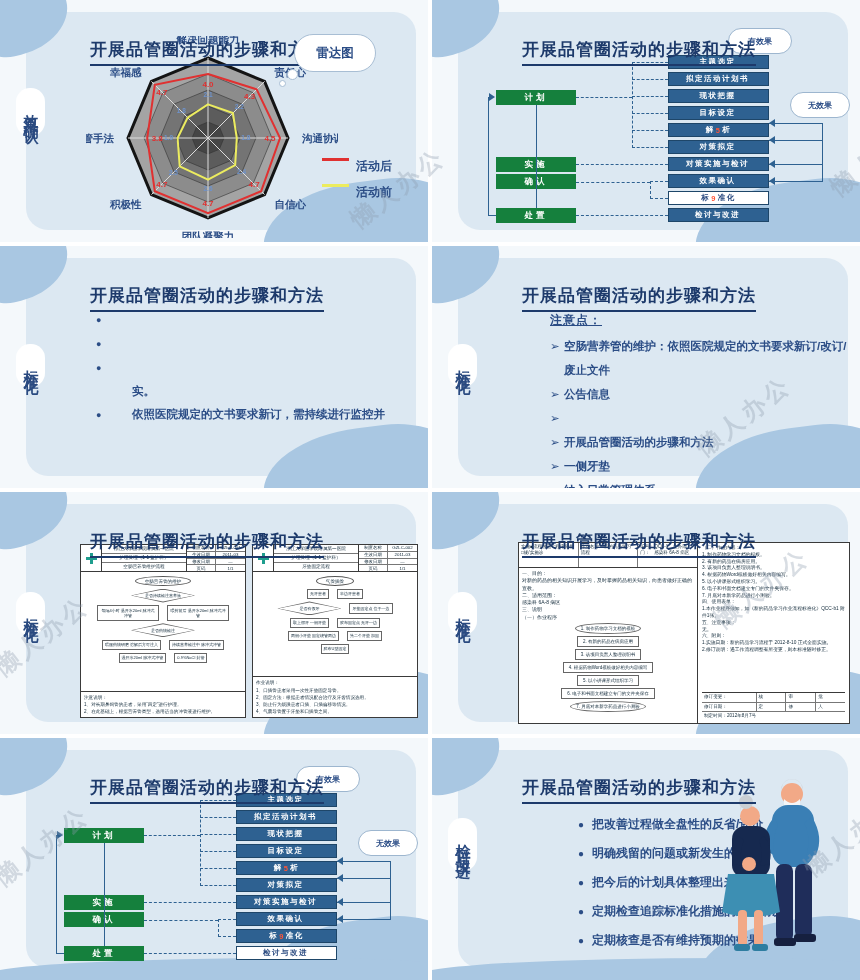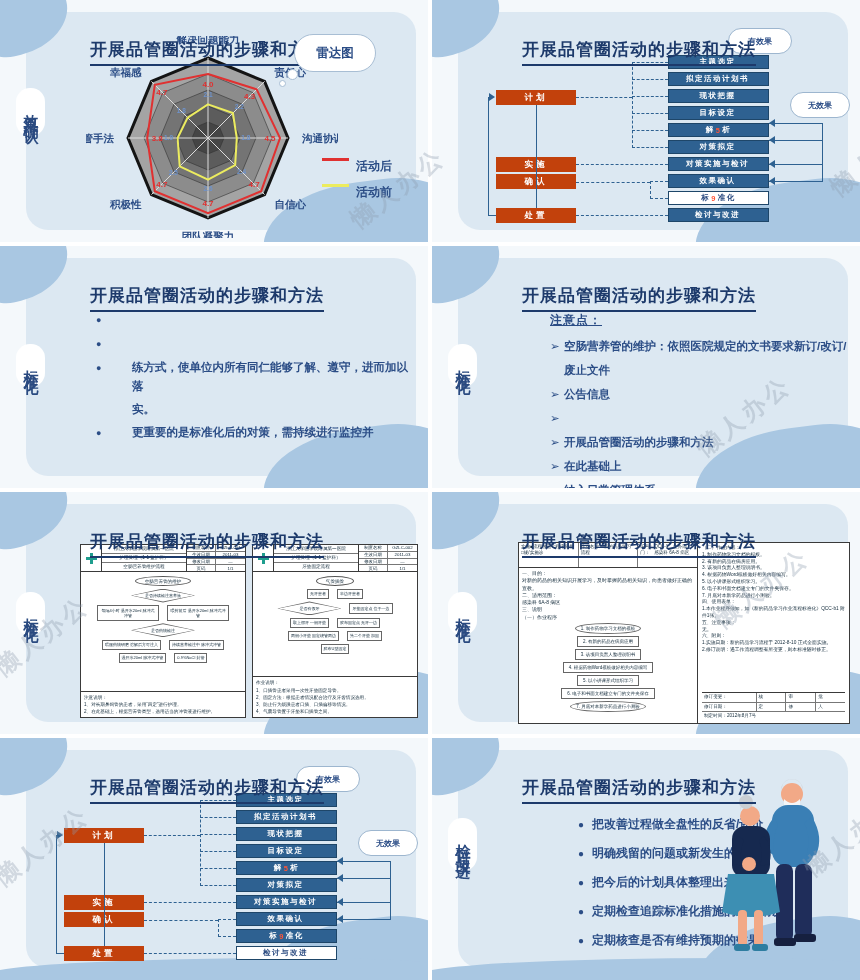--- a/index.html
+++ b/index.html
@@ -28,21 +28,21 @@
     border:1.5px solid #a8bed4;border-radius:20px;display:flex;align-items:center;justify-content:center;
     font-size:12.5px;font-weight:bold;color:#2b4d86;z-index:4}
   .cloudB::before{content:"";position:absolute;left:-8px;bottom:-9px;width:9px;height:9px;background:#fff;border:1.3px solid #a8bed4;border-radius:50%}
   .cloudB::after{content:"";position:absolute;left:-16px;bottom:-16px;width:5px;height:5px;background:#fff;border:1px solid #a8bed4;border-radius:50%}
   .legend{position:absolute;left:322px;top:158px;z-index:4}
   .legend .lrow{display:flex;margin-bottom:9px}
   .legend .lline{width:27px;height:2.5px;margin-right:7px}
   .legend .ltxt{font-size:12px;font-weight:bold;color:#2b4d86}
   
   .flow-mount{position:absolute;inset:0;z-index:3}
-  .fbox{position:absolute;left:64px;width:80px;height:15px;background:#c2410c;color:#fff;
+  .fbox{position:absolute;left:64px;width:80px;height:15px;background:#15803d;color:#fff;
     font-size:8.5px;font-weight:bold;display:flex;align-items:center;justify-content:center;letter-spacing:3px}
   .fsteps{position:absolute;left:236px;top:55px;width:101px}
   .fstep{height:14px;margin-bottom:3px;background:#2e6191;border:1px solid #1e4669;color:#fff;
     font-size:7.5px;font-weight:bold;display:flex;align-items:center;justify-content:center;
     letter-spacing:1.5px;box-sizing:border-box;position:relative}
   .fstep.hl{background:#ffffff;color:#2a4a80}
   .fstep .num{color:#ff5436;margin:0 1px}
   .dash-h{position:absolute;border-top:1.5px dashed #2e6191;z-index:3}
   .dash-v{position:absolute;border-left:1.5px dashed #2e6191;z-index:3}
   .sol-h{position:absolute;border-top:1.5px solid #2e6191;z-index:3}
@@ -280,29 +280,28 @@
   <div class="pill" style="top:98px">标准化</div>
   <div class="s3">
     <div class="row">
         <span class="bl">●</span>
       </div>
     <div class="row">
         <span class="bl">●</span>
       </div>
     <div class="row">
         <span class="bl">●</span>
-        <span class="tx">练方式，使单位内所有同仁能够了解、遵守，进而加以落</span>
       </div>
     <div class="row">
         <span class="bl"></span>
         <span class="tx">实。</span>
       </div>
     <div class="row">
         <span class="bl">●</span>
-        <span class="tx">更重要的是标准化后的对策，需持续进行监控并</span>
+        <span class="tx">依照医院规定的文书要求新订，需持续进行监控并</span>
       </div>
 
   </div>
 </div>
 
 <div class="slide">
   <div class="panel"></div>
   <div class="blob"></div>
   <div class="wave"></div>
   <h2 class="title">开展品管圈活动的步骤和方法</h2>
@@ -319,21 +318,21 @@
       </div>
     <div class="row">
         <span class="bl">➢</span>
       </div>
     <div class="row">
         <span class="bl">➢</span>
         <span>开展品管圈活动的步骤和方法</span>
       </div>
     <div class="row">
         <span class="bl">➢</span>
-        <span>在此基础上</span>
+        <span>一侧牙垫</span>
       </div>
     <div class="row">
         <span class="bl">➢</span>
         <span>纳入日常管理体系</span>
       </div>
   </div>
 </div>
 
 <div class="slide">
   <div class="panel"></div>

